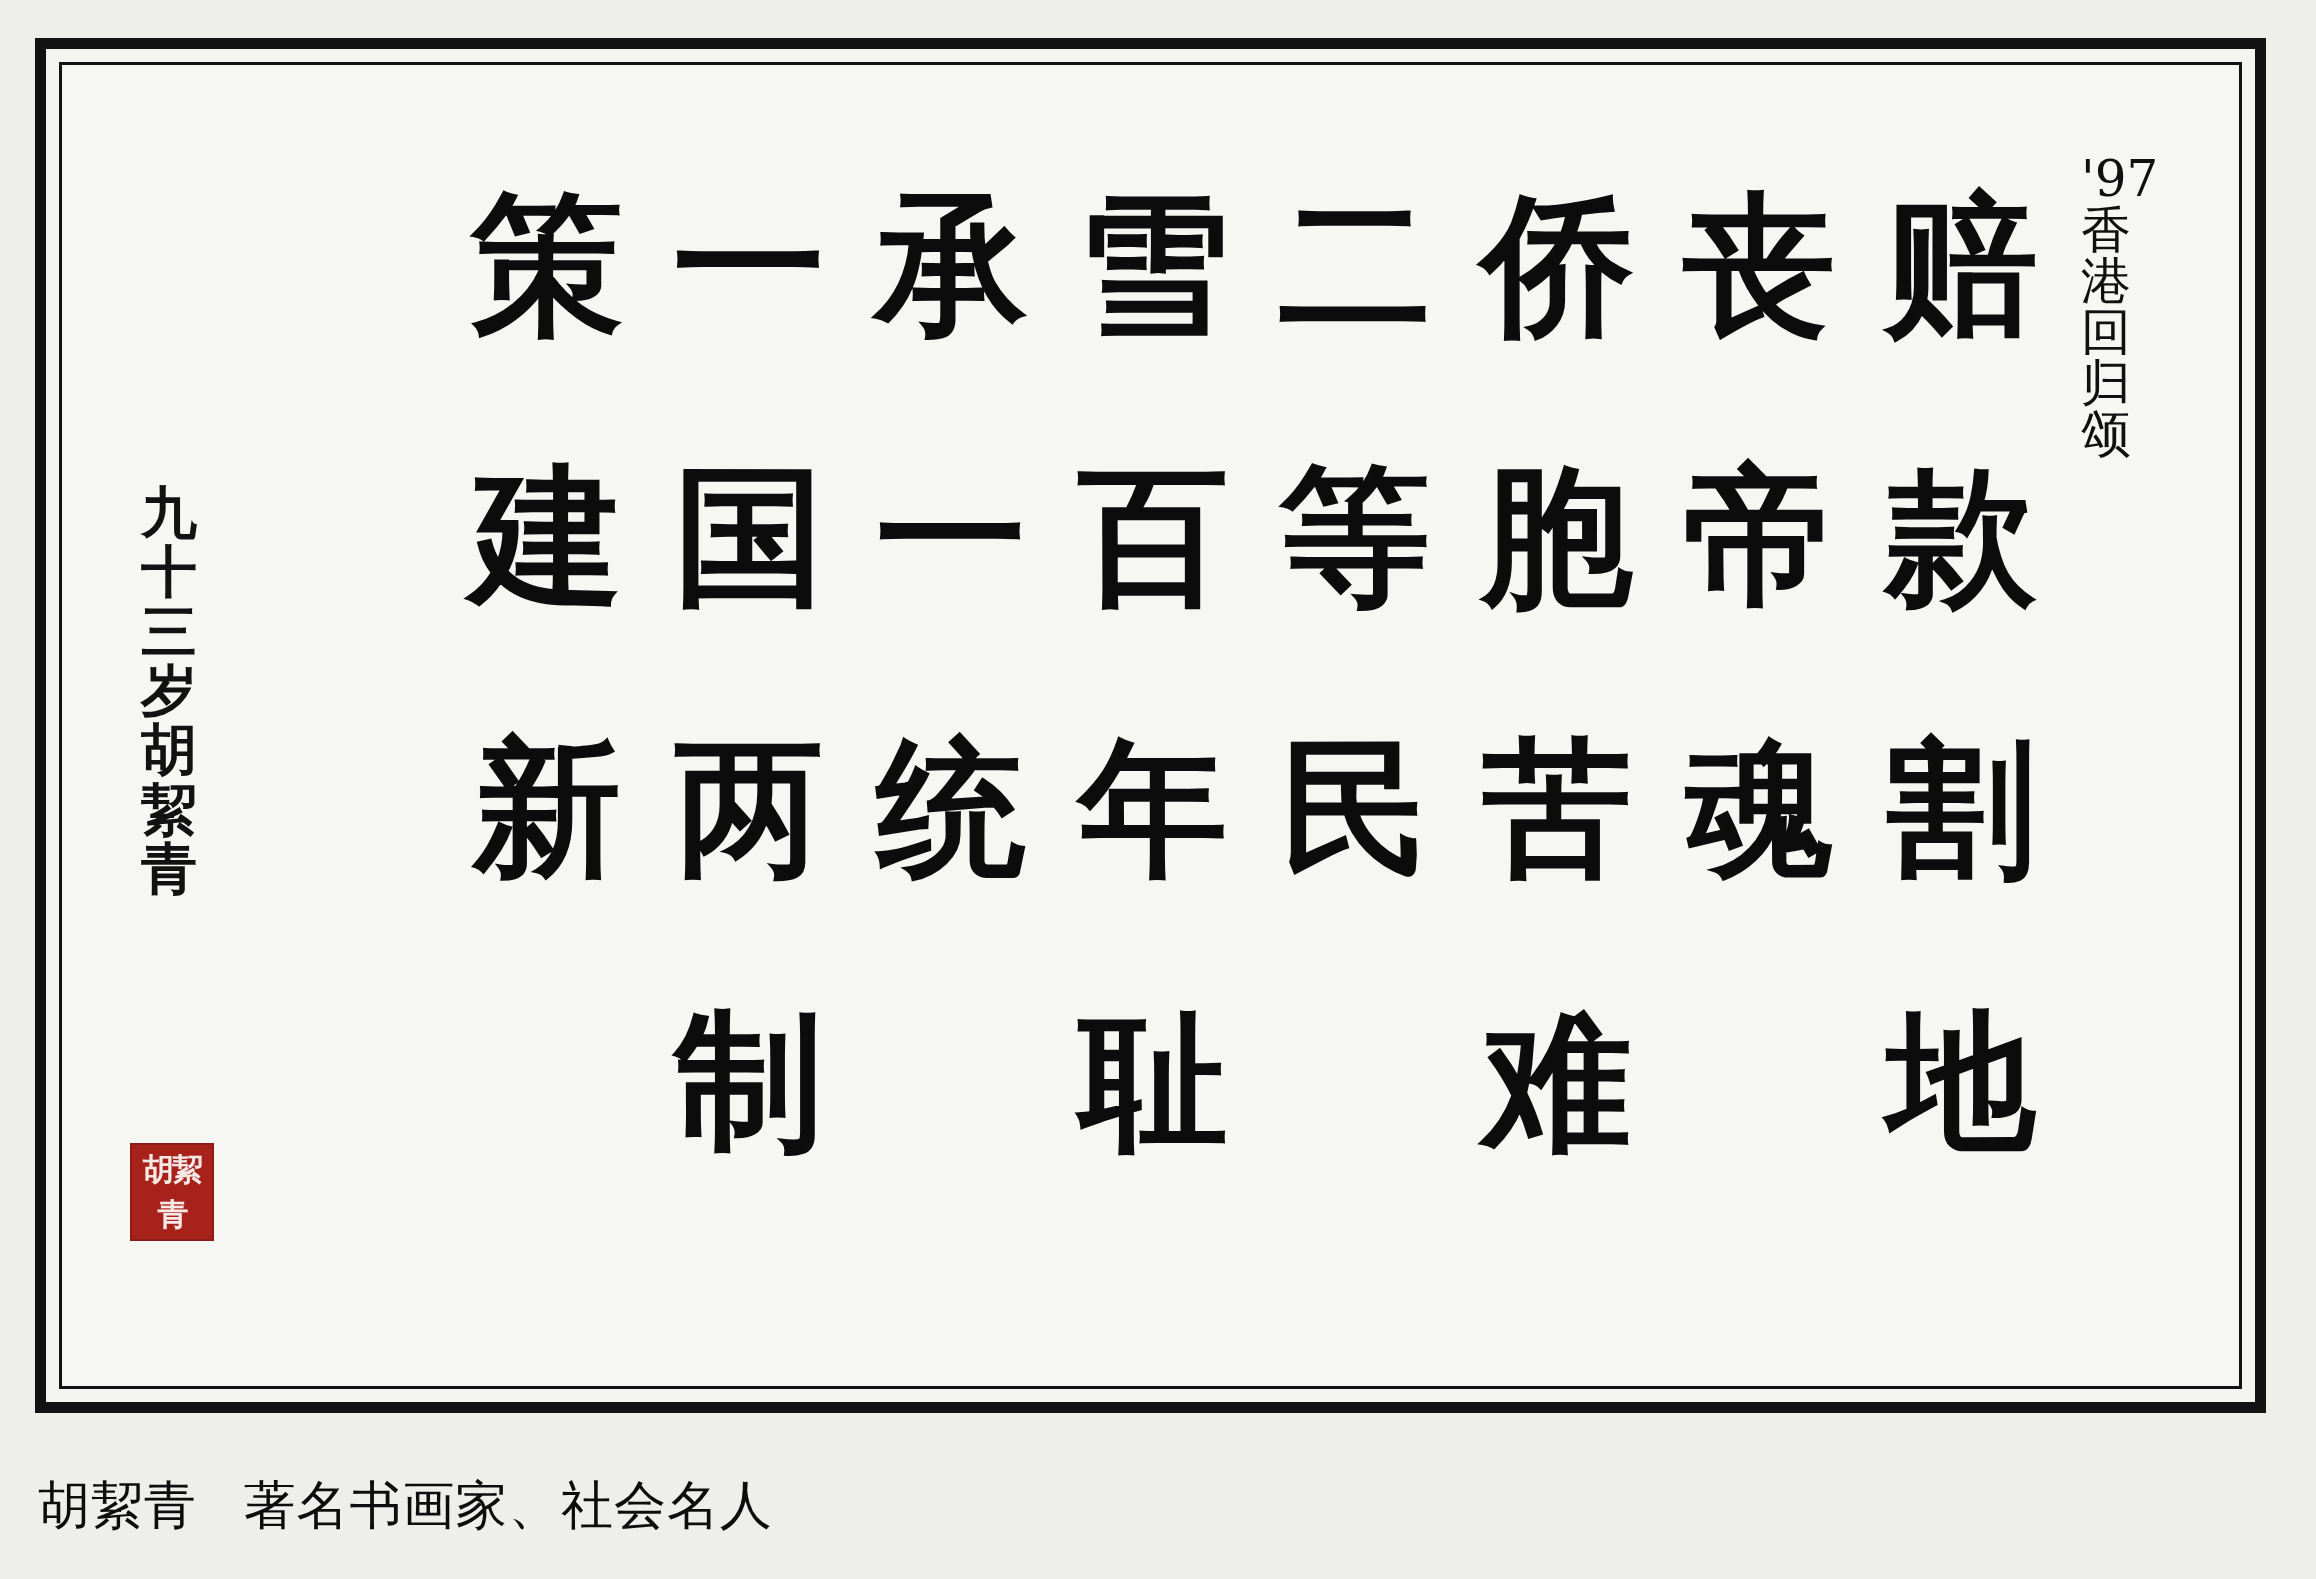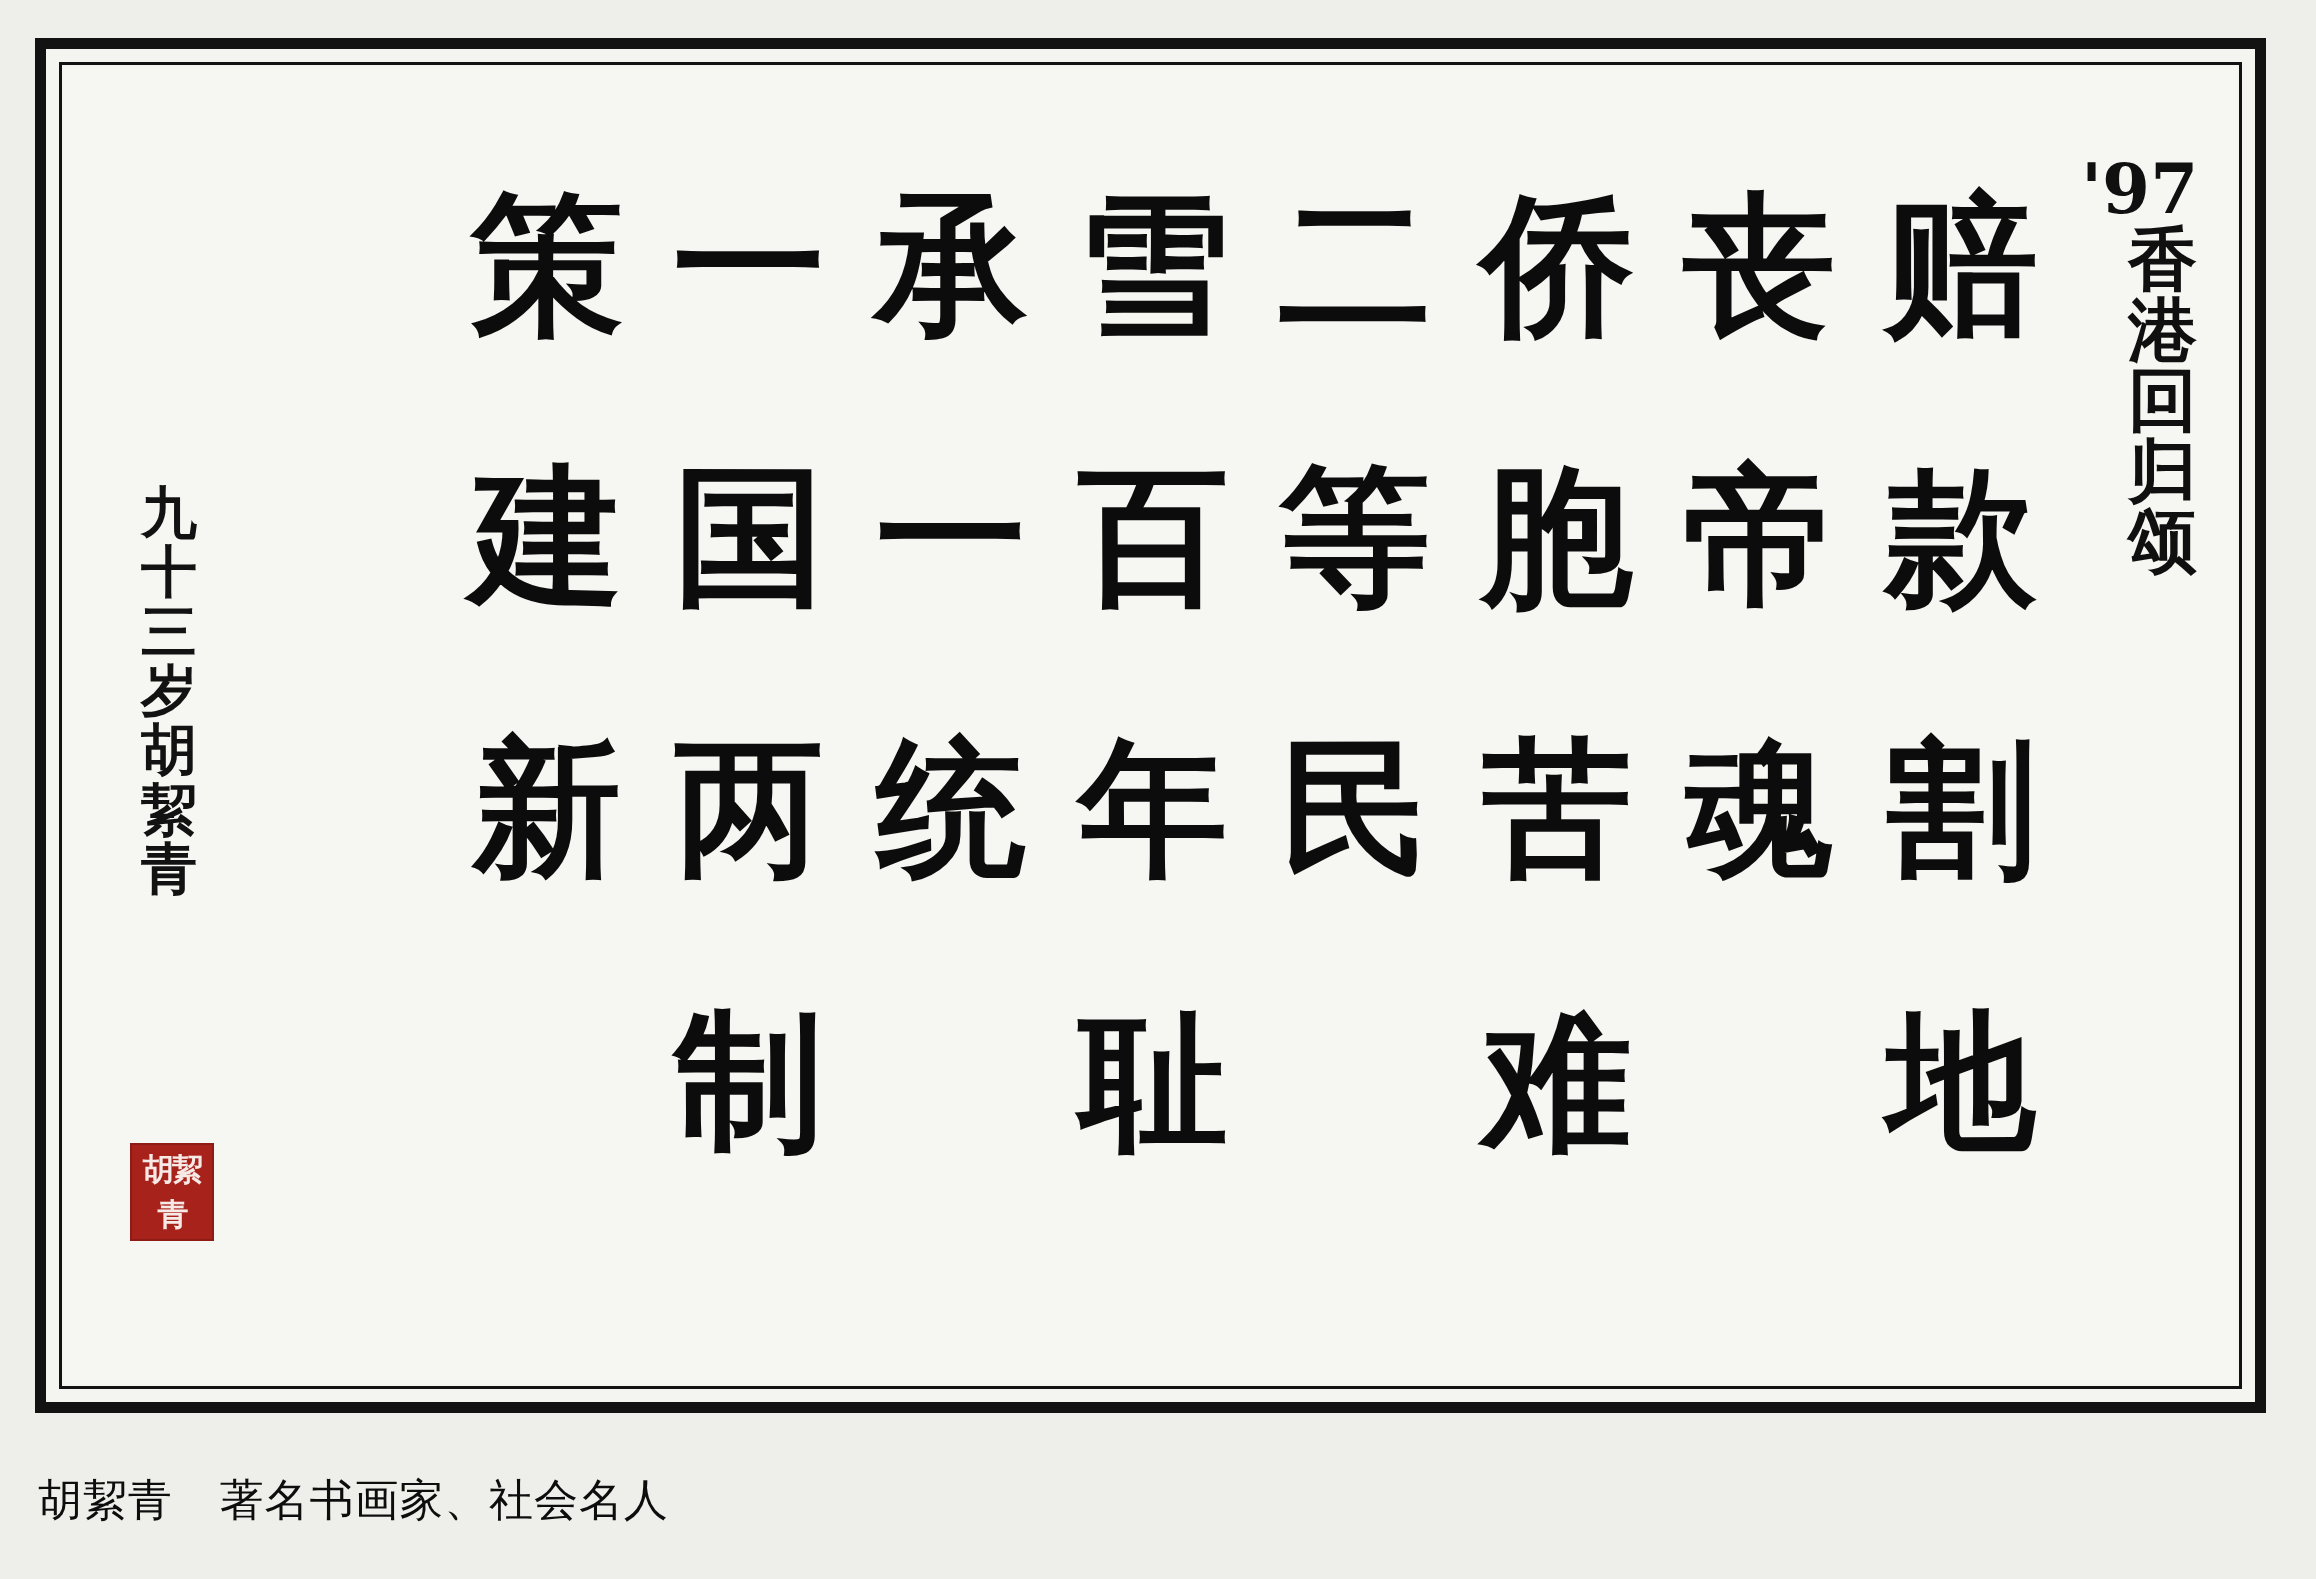--- a/index.html
+++ b/index.html
@@ -98,25 +98,25 @@
   #row-2 .cell { font-size: 151px; }
   #row-3 .cell { font-size: 149px; }
   #row-4 .cell { font-size: 149px; }
 
   
   #title-column {
     position: absolute;
     right: 69px;
     top: 116px;
     width: 116px;
-    text-align: right;
+    text-align: left;
     color: #101010;
     font-family: "DejaVu Serif", "Liberation Serif", serif;
-    font-weight: 700;
-    font-size: 69px;
+    font-weight: 400;
+    font-size: 50px;
     line-height: 1.02;
     letter-spacing: 0;
   }
   #title-column .tchar { display: block; }
 
   
   #signature-column {
     position: absolute;
     left: 84px;
     top: 445px;
@@ -159,21 +159,21 @@
     height: 125px;
     display: flex;
     align-items: center;
   }
   #caption-left {
     position: absolute;
     left: 38px;
     top: 16.4px;
     color: #0d0d0d;
     font-family: "DejaVu Serif", "Liberation Serif", serif;
-    font-size: 44px;
+    font-size: 52px;
     letter-spacing: 0.9px;
     white-space: nowrap;
   }
   #caption-left .artist { margin-right: 47px; }
   #caption-right {
     position: absolute;
     left: 1273px;
     top: 16.4px;
     color: #0d0d0d;
     font-family: "DejaVu Sans", sans-serif;

